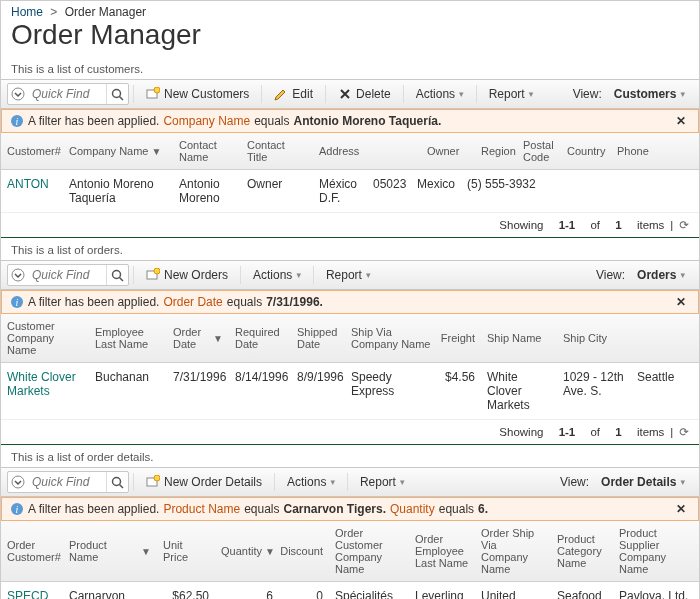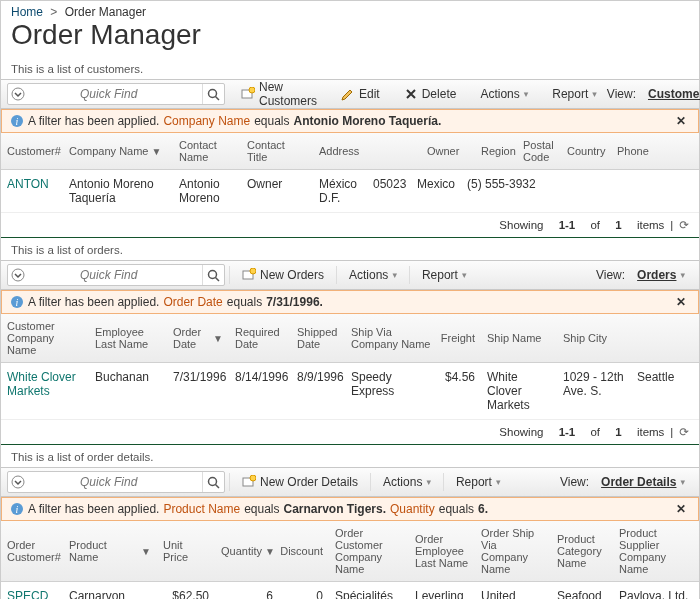--- a/index.html
+++ b/index.html
@@ -5,29 +5,29 @@
 * { box-sizing: border-box; margin: 0; padding: 0; }
 body { font-family: "Segoe UI", Tahoma, Arial, sans-serif; font-size: 12px; color: #333; background: #fff; width: 700px; }
 .page { border: 1px solid #ccc; width: 700px; }
 .breadcrumb { padding: 4px 10px 0; font-size: 12px; }
 .breadcrumb a { color: #0c4a6e; text-decoration: none; cursor: pointer; }
 .breadcrumb .sep { color: #666; padding: 0 4px; }
 .page-title { font-size: 28px; font-weight: 400; color: #333; padding: 0 10px 6px; }
 .section-desc { color: #555; padding: 6px 10px 4px; font-size: 11.5px; }
 .toolbar { display: flex; align-items: center; background: linear-gradient(#fcfcfc,#eaeaea); border: 1px solid #c8c8c8; border-left:none; border-right:none; padding: 3px 6px; gap: 2px; }
 .toolbar-right { margin-left: auto; display: flex; align-items: center; gap:4px; }
-.qf-wrap { display: flex; align-items: center; border: 1px solid #c8c8c8; background: #fff; height: 22px; border-radius:2px;gap:48px; }
+.qf-wrap { display: flex; align-items: center; border: 1px solid #c8c8c8; background: #fff; height: 22px; border-radius:2px; }
 .qf-exp { width:20px; height:20px; display:flex; align-items:center; justify-content:center; cursor:pointer; }
 .qf-input { border: none; outline: none; font-style: italic; color: #888; font-size: 12px; width: 78px; padding: 2px 4px; }
 .qf-search { width:22px; height:20px; display:flex; align-items:center; justify-content:center; border-left:1px solid #ddd; cursor:pointer; color:#555; }
 .tbtn { display:flex; align-items:center; gap:4px; height:22px; padding:0 7px; border:1px solid transparent; border-radius:2px; cursor:pointer; font-size:12px; color:#333; }
 .tbtn .caret { font-size:9px; color:#888; }
 .ico { width:14px; height:14px; display:inline-block; }
 .view-lbl { color:#333; }
-.view-val { font-weight:bold;text-decoration:underline; }
+.view-val { font-weight:bold; }
 .filter-bar { display:flex; align-items:center; background:#fff3e9; border:1px solid #f2b179; padding:4px 8px; font-size:12px; gap:4px; }
 .filter-bar .fmsg { color:#333; }
 .filter-bar .highlight { color:#c05310; }
 .filter-bar .fval { font-weight:bold; color:#333; }
 .filter-close { margin-left:auto; cursor:pointer; font-weight:bold; color:#333; padding:0 4px; }
 .grid { width:100%; }
 .grid-head { display:flex; background:linear-gradient(#fafafa,#ececec); border-bottom:1px solid #d0d0d0; }
 .grid-head .gh { padding:6px 6px; font-size:11px; color:#555; display:flex; align-items:center; gap:3px; }
 .grid-row { display:flex; border-bottom:1px solid #eee; }
 .grid-row .gc { padding:7px 6px; font-size:12px; color:#333; }

